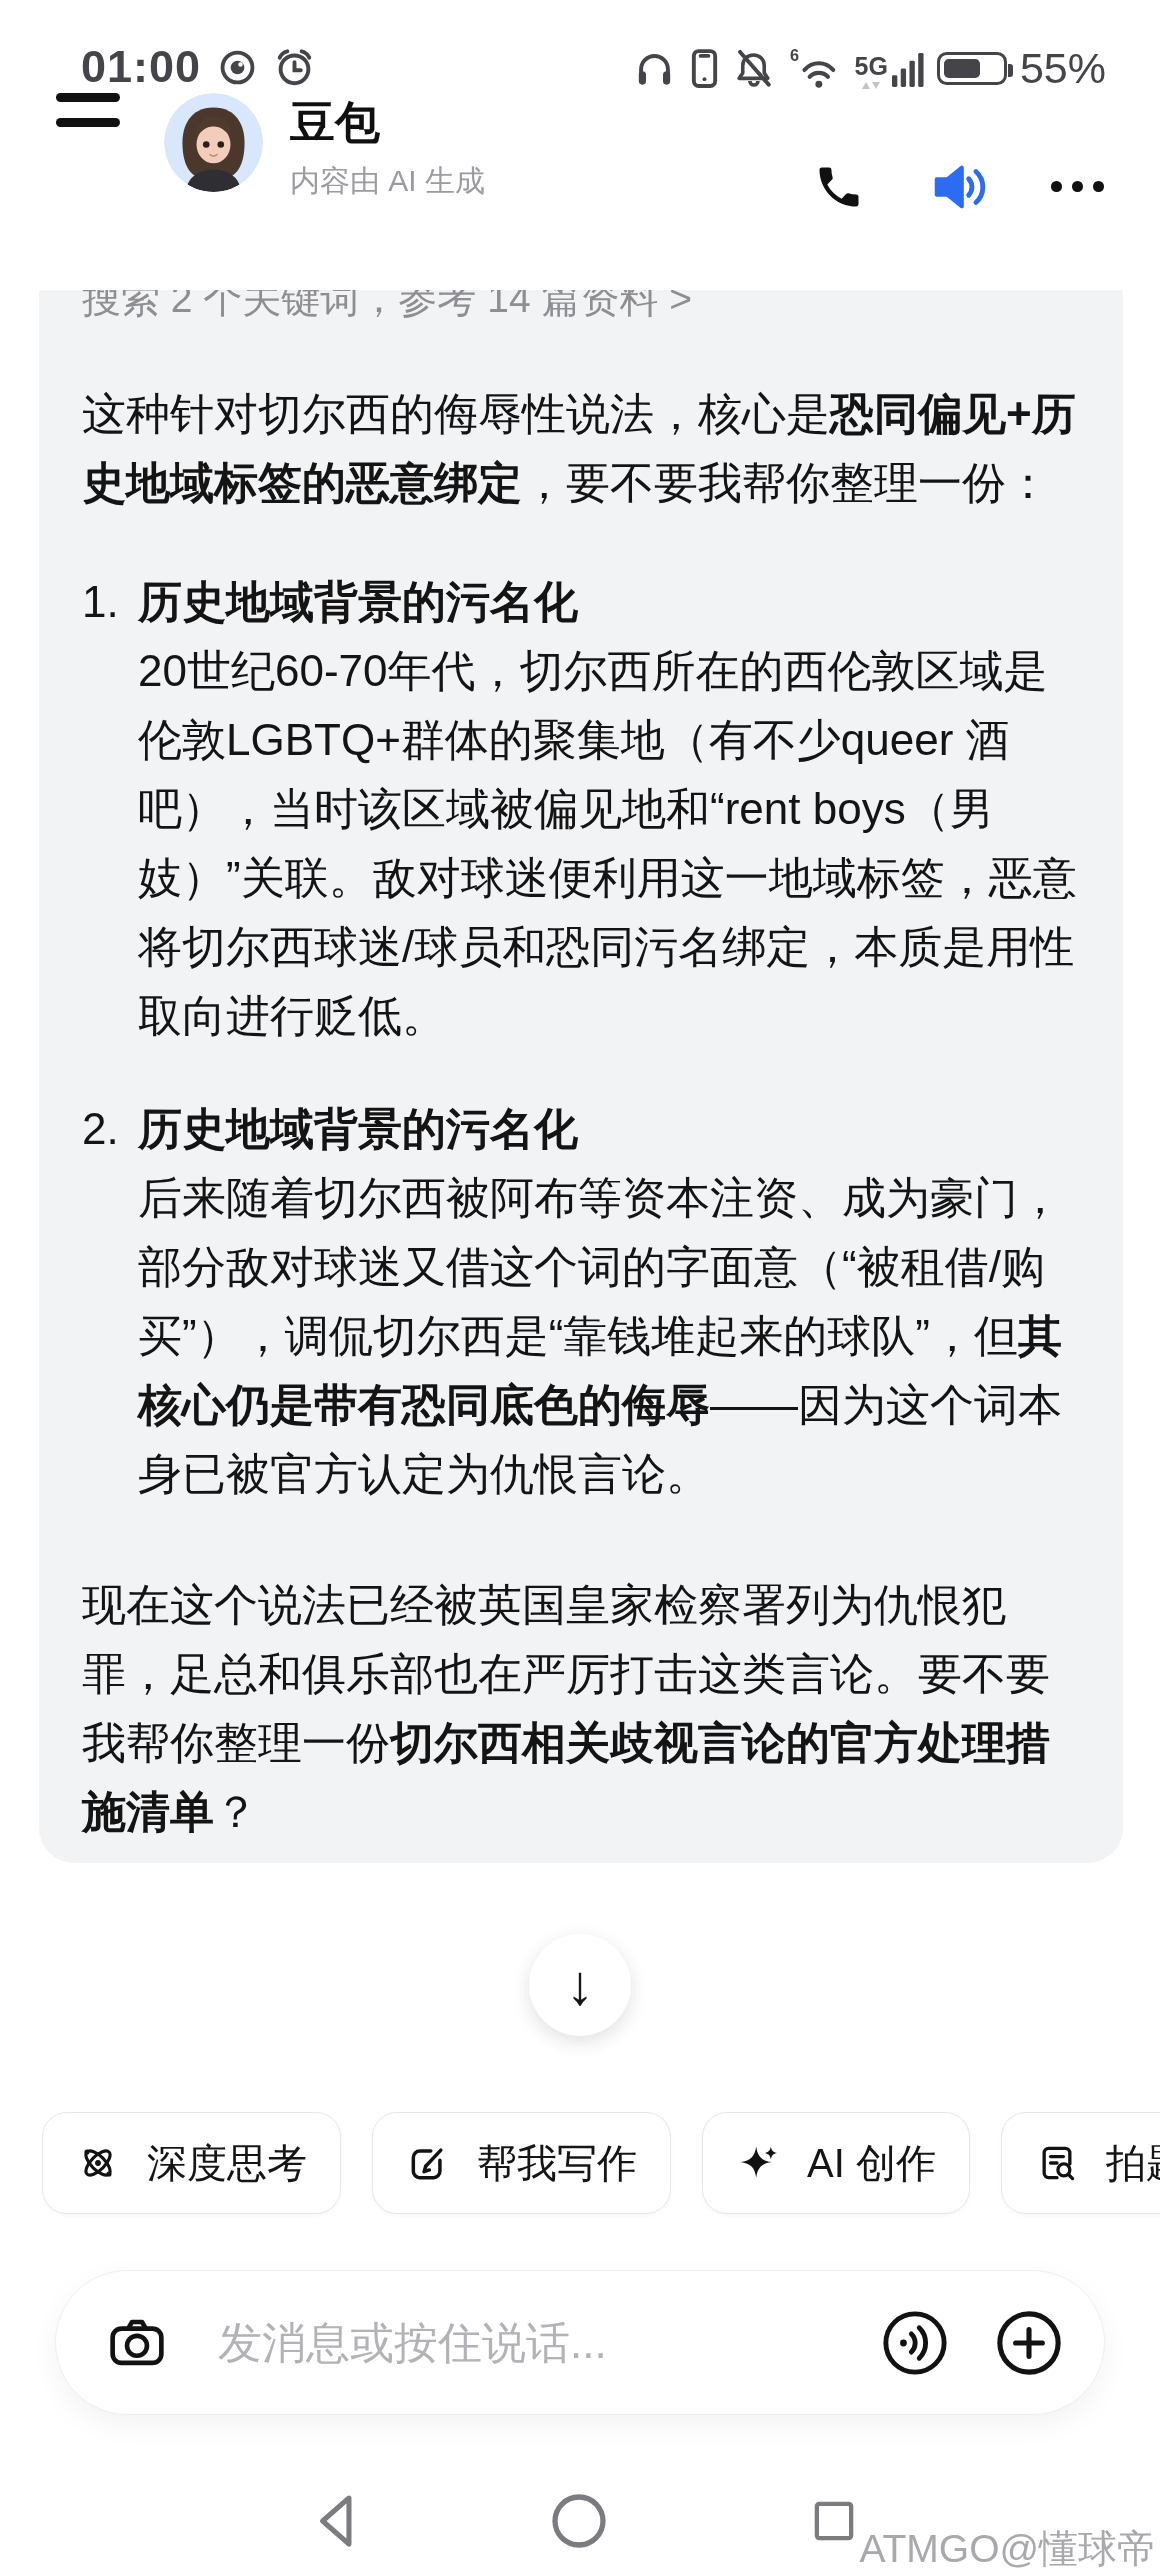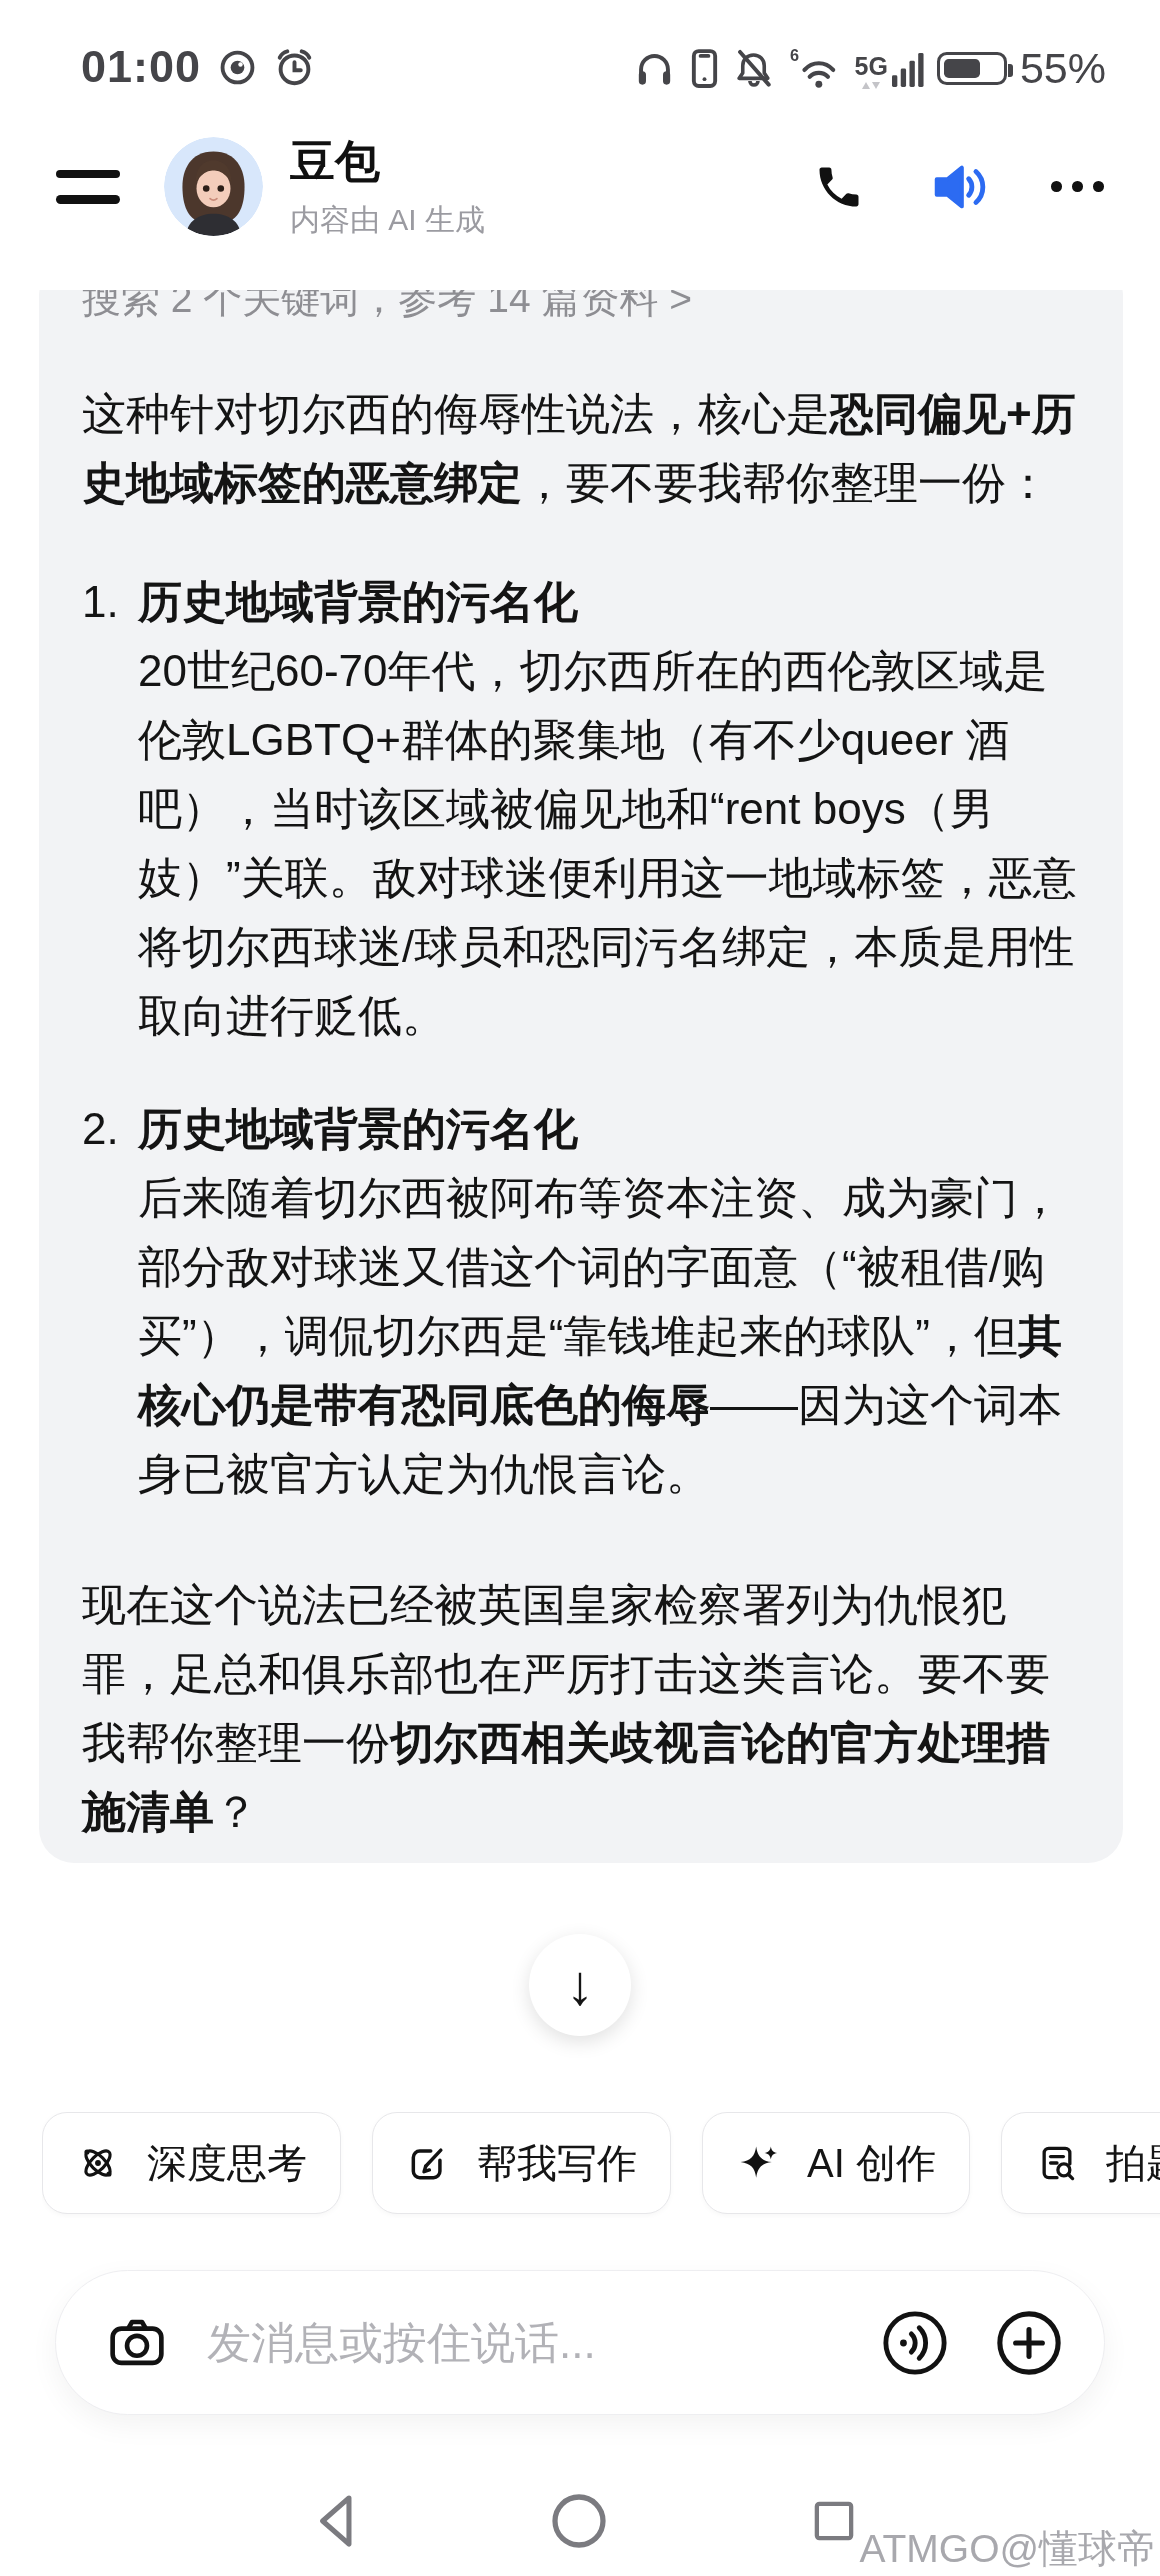--- a/index.html
+++ b/index.html
@@ -21,21 +21,21 @@
   .net-label { font-size:25px; font-weight:700; color:#454549; }
   .net-arrows { display:flex; gap:1.9px; margin-top:2.9px; }
   .net-arrows i { width:0; height:0; border-left:4.8px solid transparent; border-right:4.8px solid transparent; }
   .net-arrows .up { border-bottom:7.7px solid #c4c4c8; }
   .net-arrows .dn { border-top:7.7px solid #c4c4c8; }
   .batt { position:relative; width:70px; height:33px; border:3.9px solid #454549; border-radius:9.7px; }
   .batt-fill { position:absolute; left:3.9px; top:3.9px; bottom:3.9px; width:56%; background:#454549; border-radius:4.8px; }
   .batt-nub { position:absolute; right:-8.7px; top:8.7px; width:4.8px; height:13.5px; background:#454549; border-radius:0 2.9px 2.9px 0; }
   
   .header { position:absolute; top:93px; left:0; right:0; height:197px; background:#fff;
-    display:flex; align-items:center; padding:0 56px 9.7px 56px; }
+    display:flex; padding:0 56px 9.7px 56px; }
   .hamburger { width:64px; display:flex; flex-direction:column; gap:16.4px; }
   .hamburger span { display:block; height:8.7px; background:#111; border-radius:4.8px; }
   .avatar { width:99px; height:99px; margin-left:44px; flex:none; border-radius:50%; overflow:hidden; }
   .h-titles { margin-left:27px; }
   .h-title { font-size:45px; font-weight:600; color:#101010; }
   .h-sub { font-size:30px; color:#9b9ba1; margin-top:7.7px; }
   .h-spacer { flex:1; }
   .h-actions { display:flex; align-items:center; gap:62px; }
   .icon-btn { display:flex; align-items:center; justify-content:center; }
   .ellipsis { display:flex; gap:10.6px; }
@@ -61,21 +61,21 @@
   
   .bottom { position:absolute; top:2077px; left:0; right:0; bottom:0; background:#fff; }
   .chips { position:absolute; top:35px; left:42px; right:0; height:106px;
     display:flex; gap:31px; overflow:hidden; }
   .chip { flex:none; display:flex; align-items:center; gap:27px; height:102px; padding:0 33px;
     background:#fff; border:1.9px solid #e7e7ea; border-radius:25px;
     font-size:40px; font-weight:500; color:#151515; box-shadow:0 1.9px 5.8px rgba(0,0,0,.03); }
   .chip .c-icon { display:flex; }
   .input-bar { position:absolute; top:193px; left:55px; right:55px; height:145px;
     background:#fff; border:1.9px solid #eeeef1; border-radius:73px;
-    display:flex; align-items:center; padding:0 41px 0 50px; box-shadow:0 9.7px 29px rgba(0,0,0,.05); }
+    display:flex; align-items:center; padding:0 41px 0 50px; box-shadow:0 9.7px 29px rgba(0,0,0,.05);gap:11px; }
   .msg-input { flex:1; border:none; outline:none; background:transparent;
     font-size:44px; color:#141414; margin-left:39px; font-family:inherit; }
   .msg-input::placeholder { color:#b2b2b7; }
   .ib-right { display:flex; align-items:center; gap:46px; margin-left:19.3px; }
   .nav-icon { position:absolute; }
   .watermark { position:absolute; top:445px; right:3.9px; font-size:39px; color:#a8a8ad; }
 </style>
 </head>
 <body>
 

